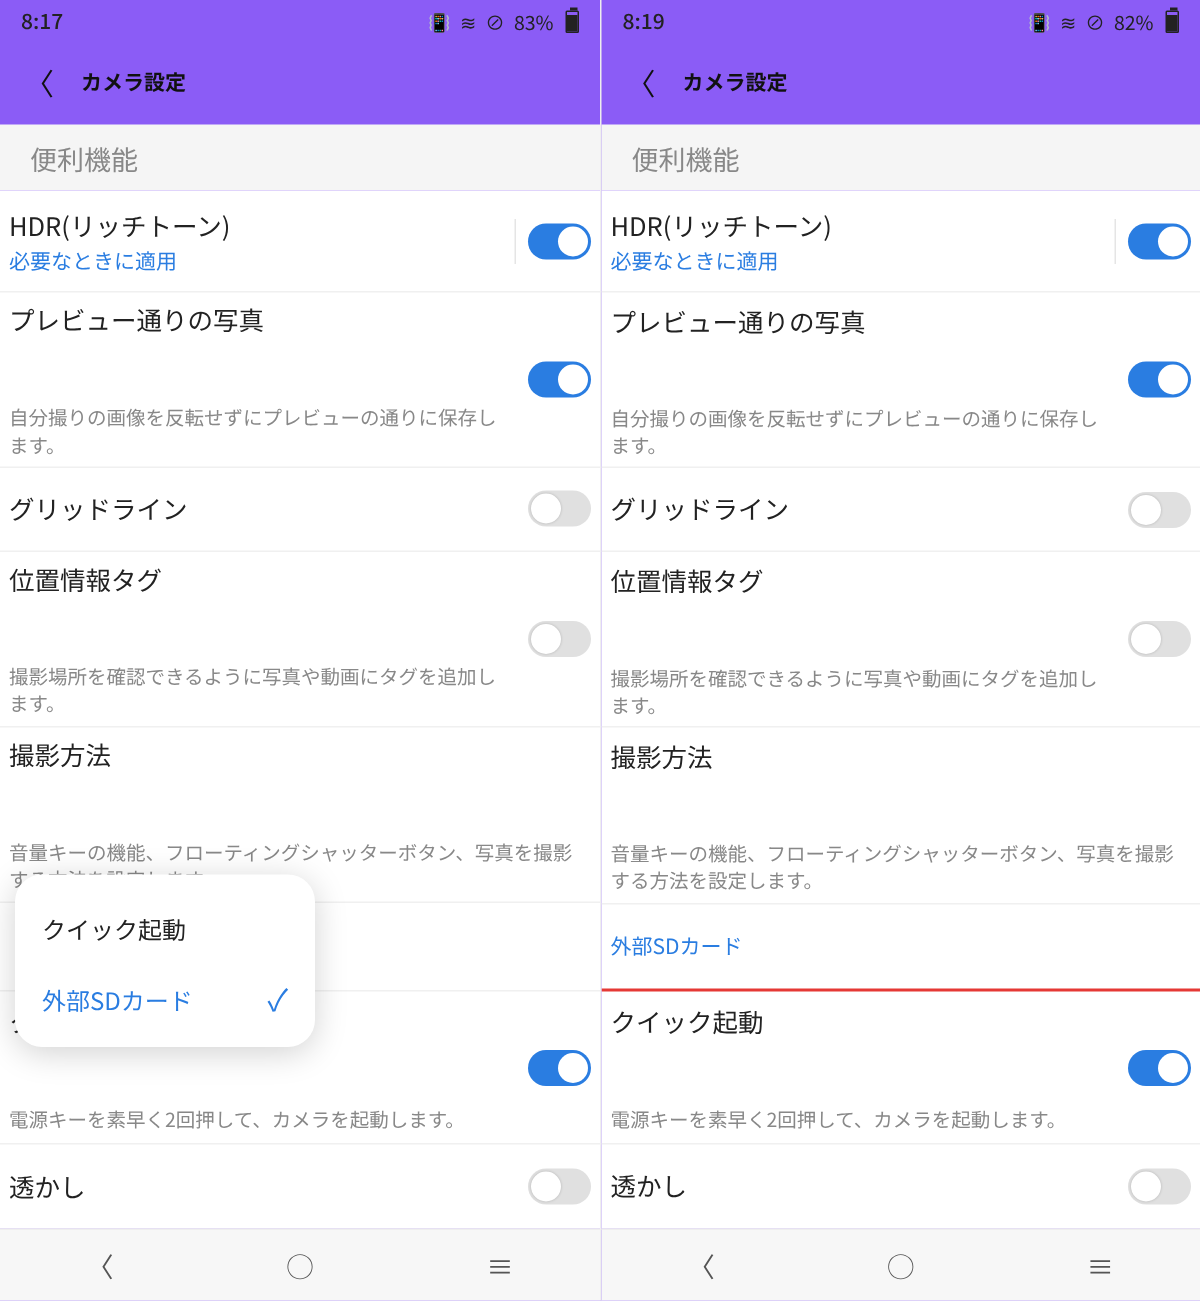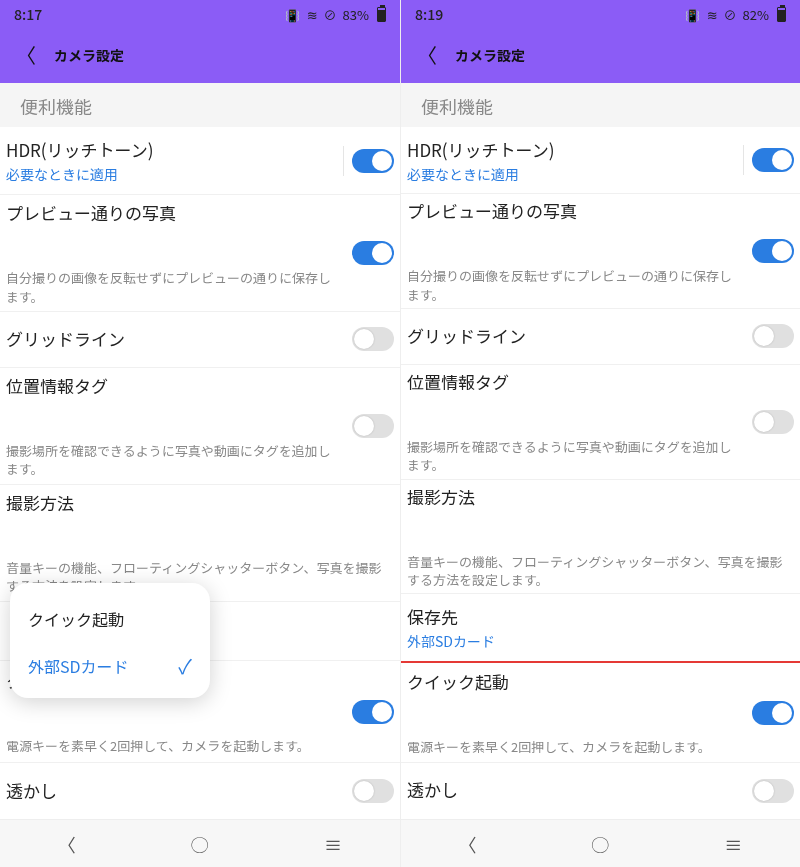--- a/index.html
+++ b/index.html
@@ -330,21 +330,20 @@
 
     <div class="item">
       <div class="text">
         <div class="item-title">撮影方法</div>
         <div class="item-sub">音量キーの機能、フローティングシャッターボタン、写真を撮影する方法を設定します。</div>
       </div>
     </div>
 
     <div class="item" style="border-bottom:none;">
       <div class="text">
-        <div class="item-title">保存先</div>
         <div class="item-link">外部SDカード</div>
       </div>
     </div>
     <div class="red-underline"></div>
 
     <div class="item">
       <div class="text">
         <div class="item-title">クイック起動</div>
         <div class="item-sub">電源キーを素早く2回押して、カメラを起動します。</div>
       </div>

